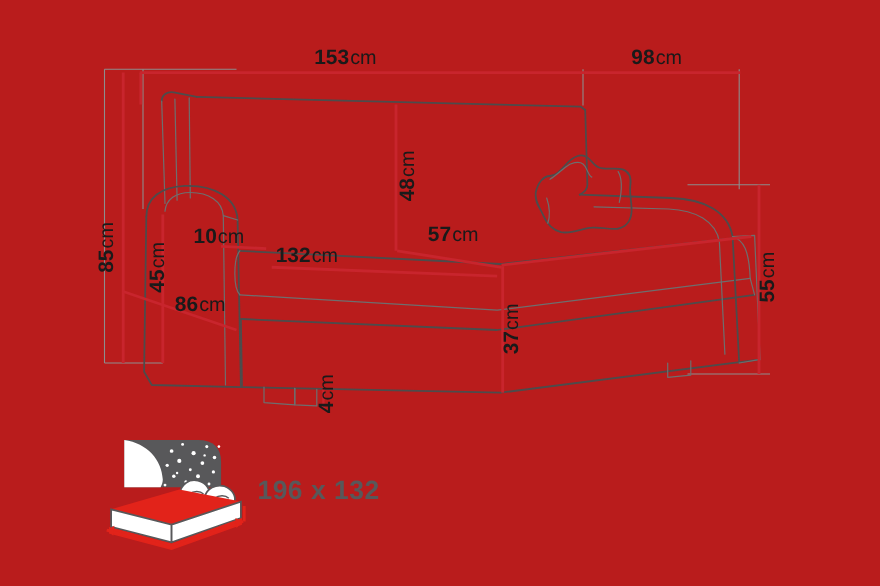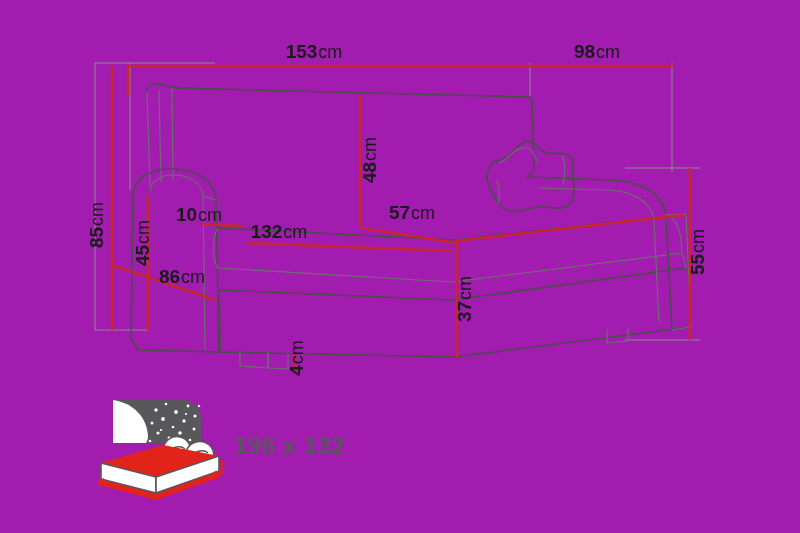--- a/index.html
+++ b/index.html
@@ -10,21 +10,21 @@
   body {
     width: 800px;
     height: 533px;
     font-family: "Liberation Sans", sans-serif;
     overflow: hidden;
   }
   #canvas-root {
     position: relative;
     width: 800px;
     height: 533px;
-    background: #a21caf;
+    background: #b91c1c;
   }
   svg.drawing {
     position: absolute;
     top: 0;
     left: 0;
     width: 800px;
     height: 533px;
   }
   .dim-label {
     font-family: "Liberation Sans", sans-serif;

